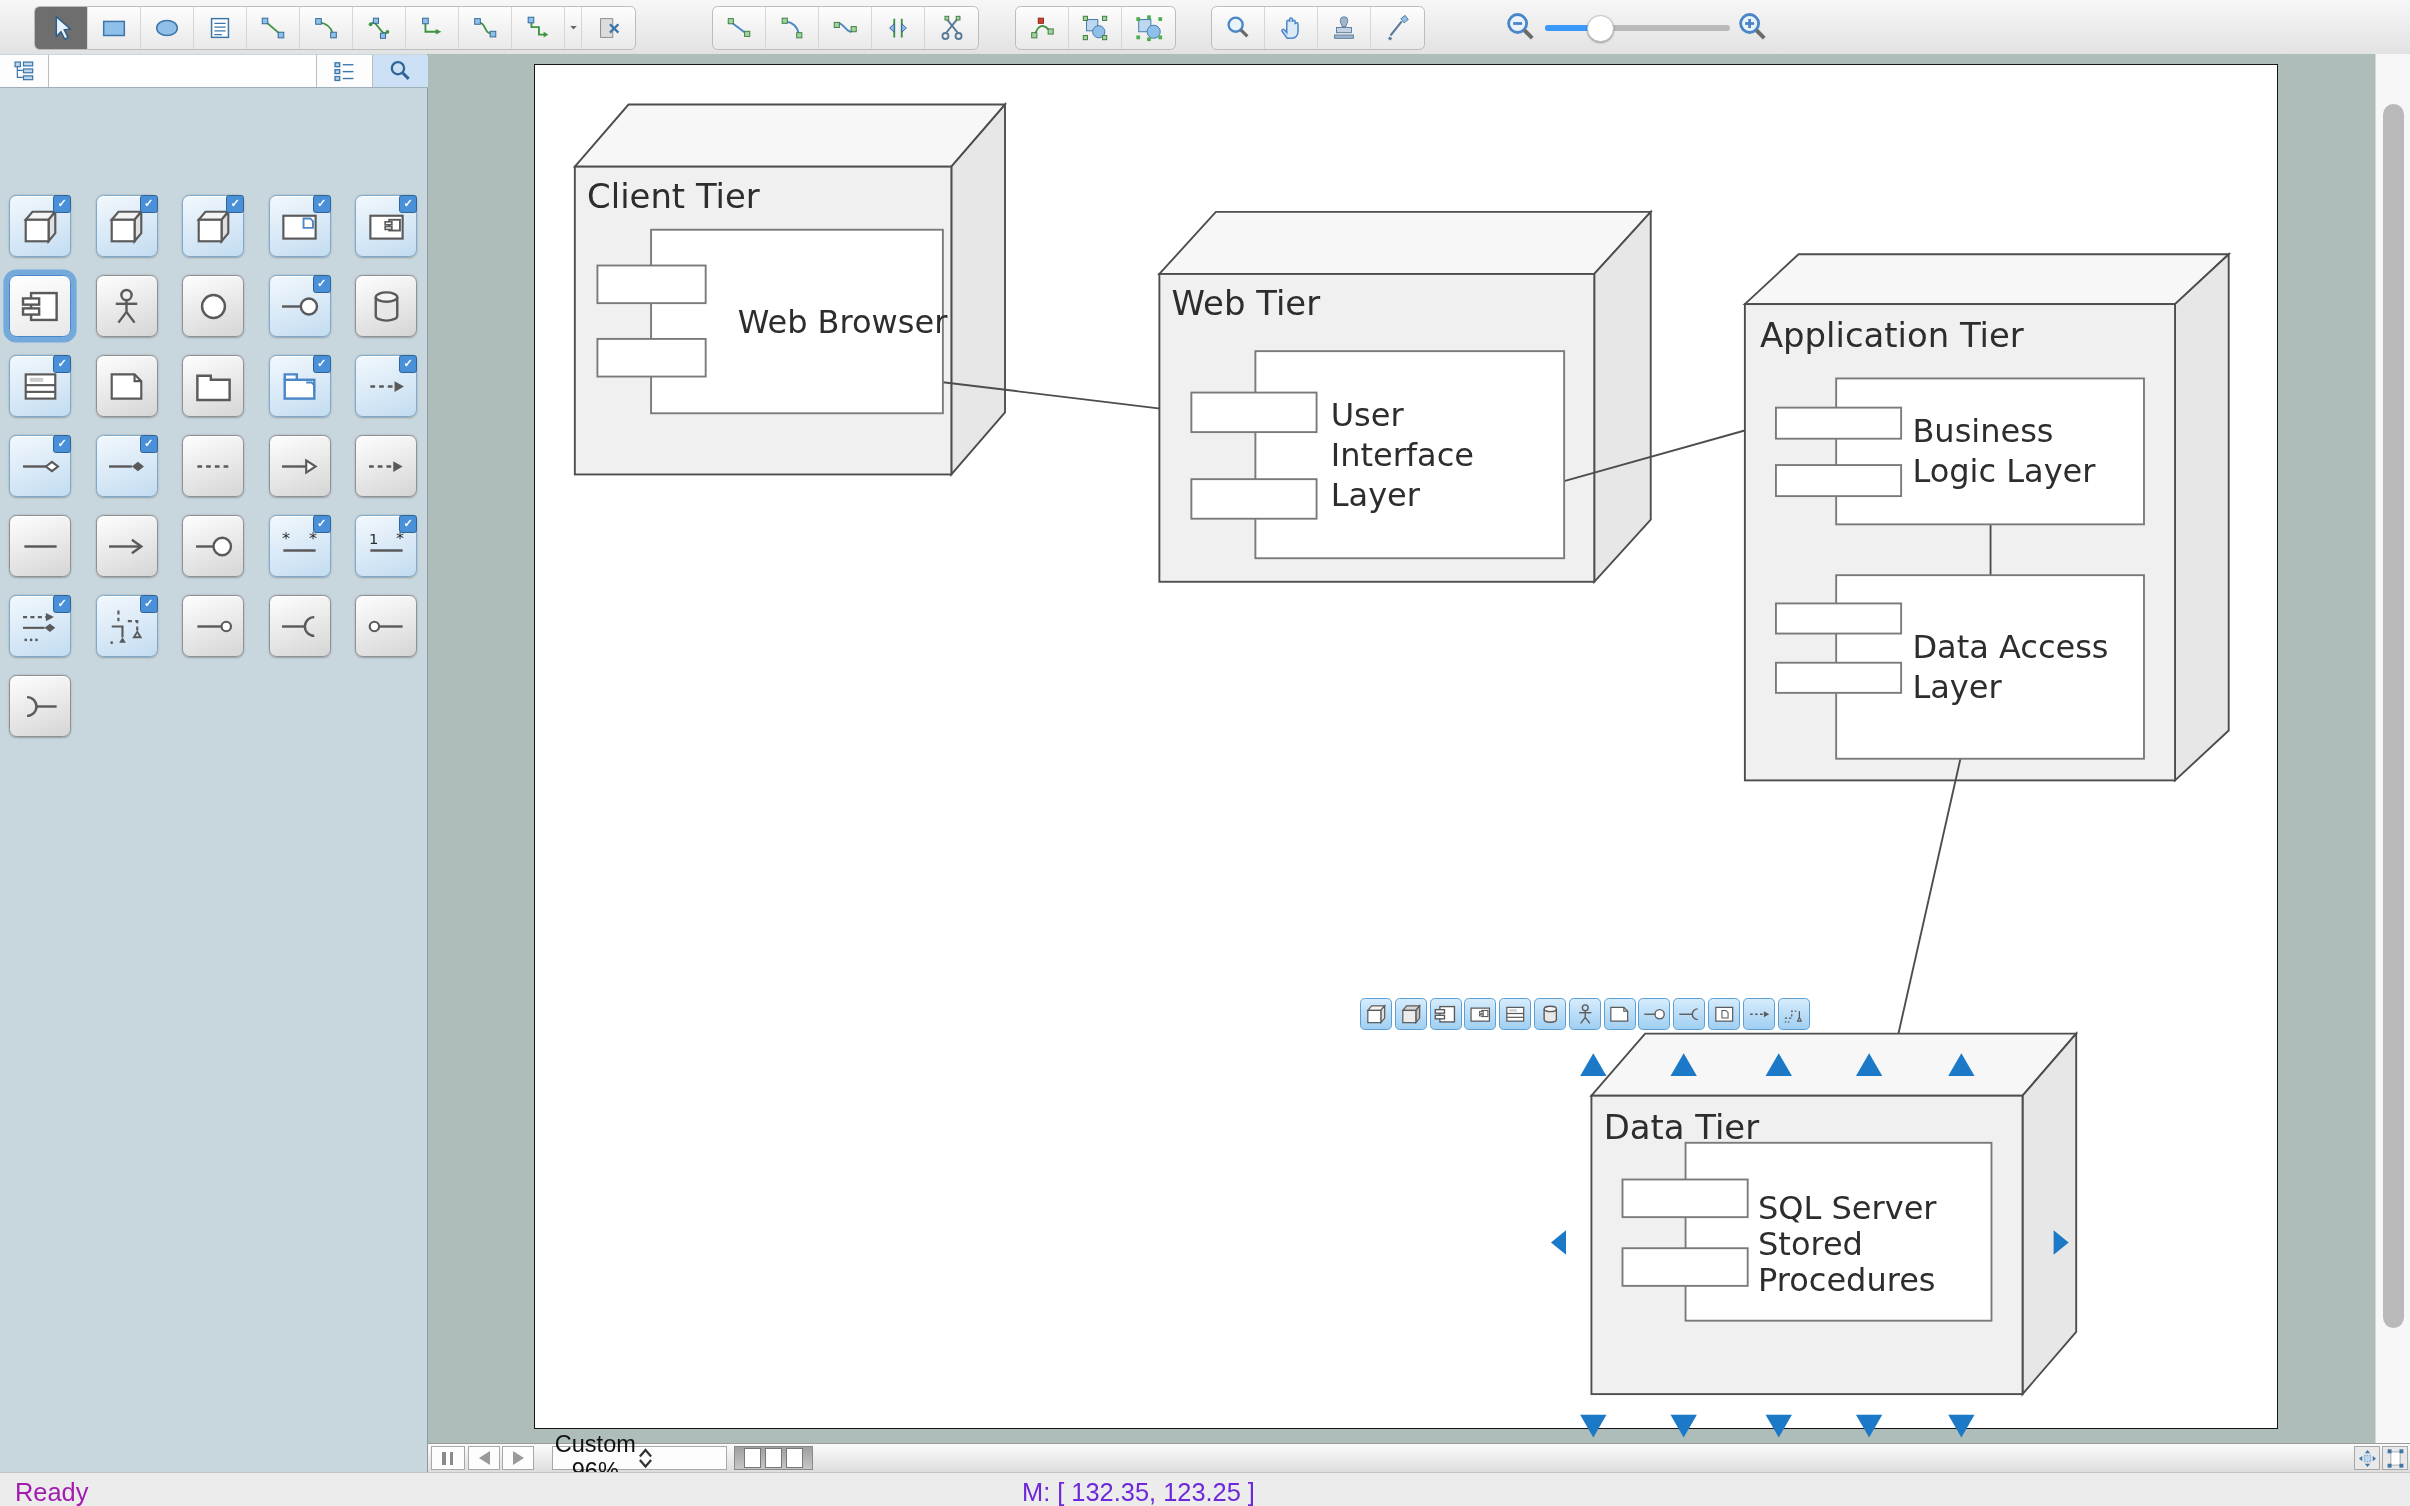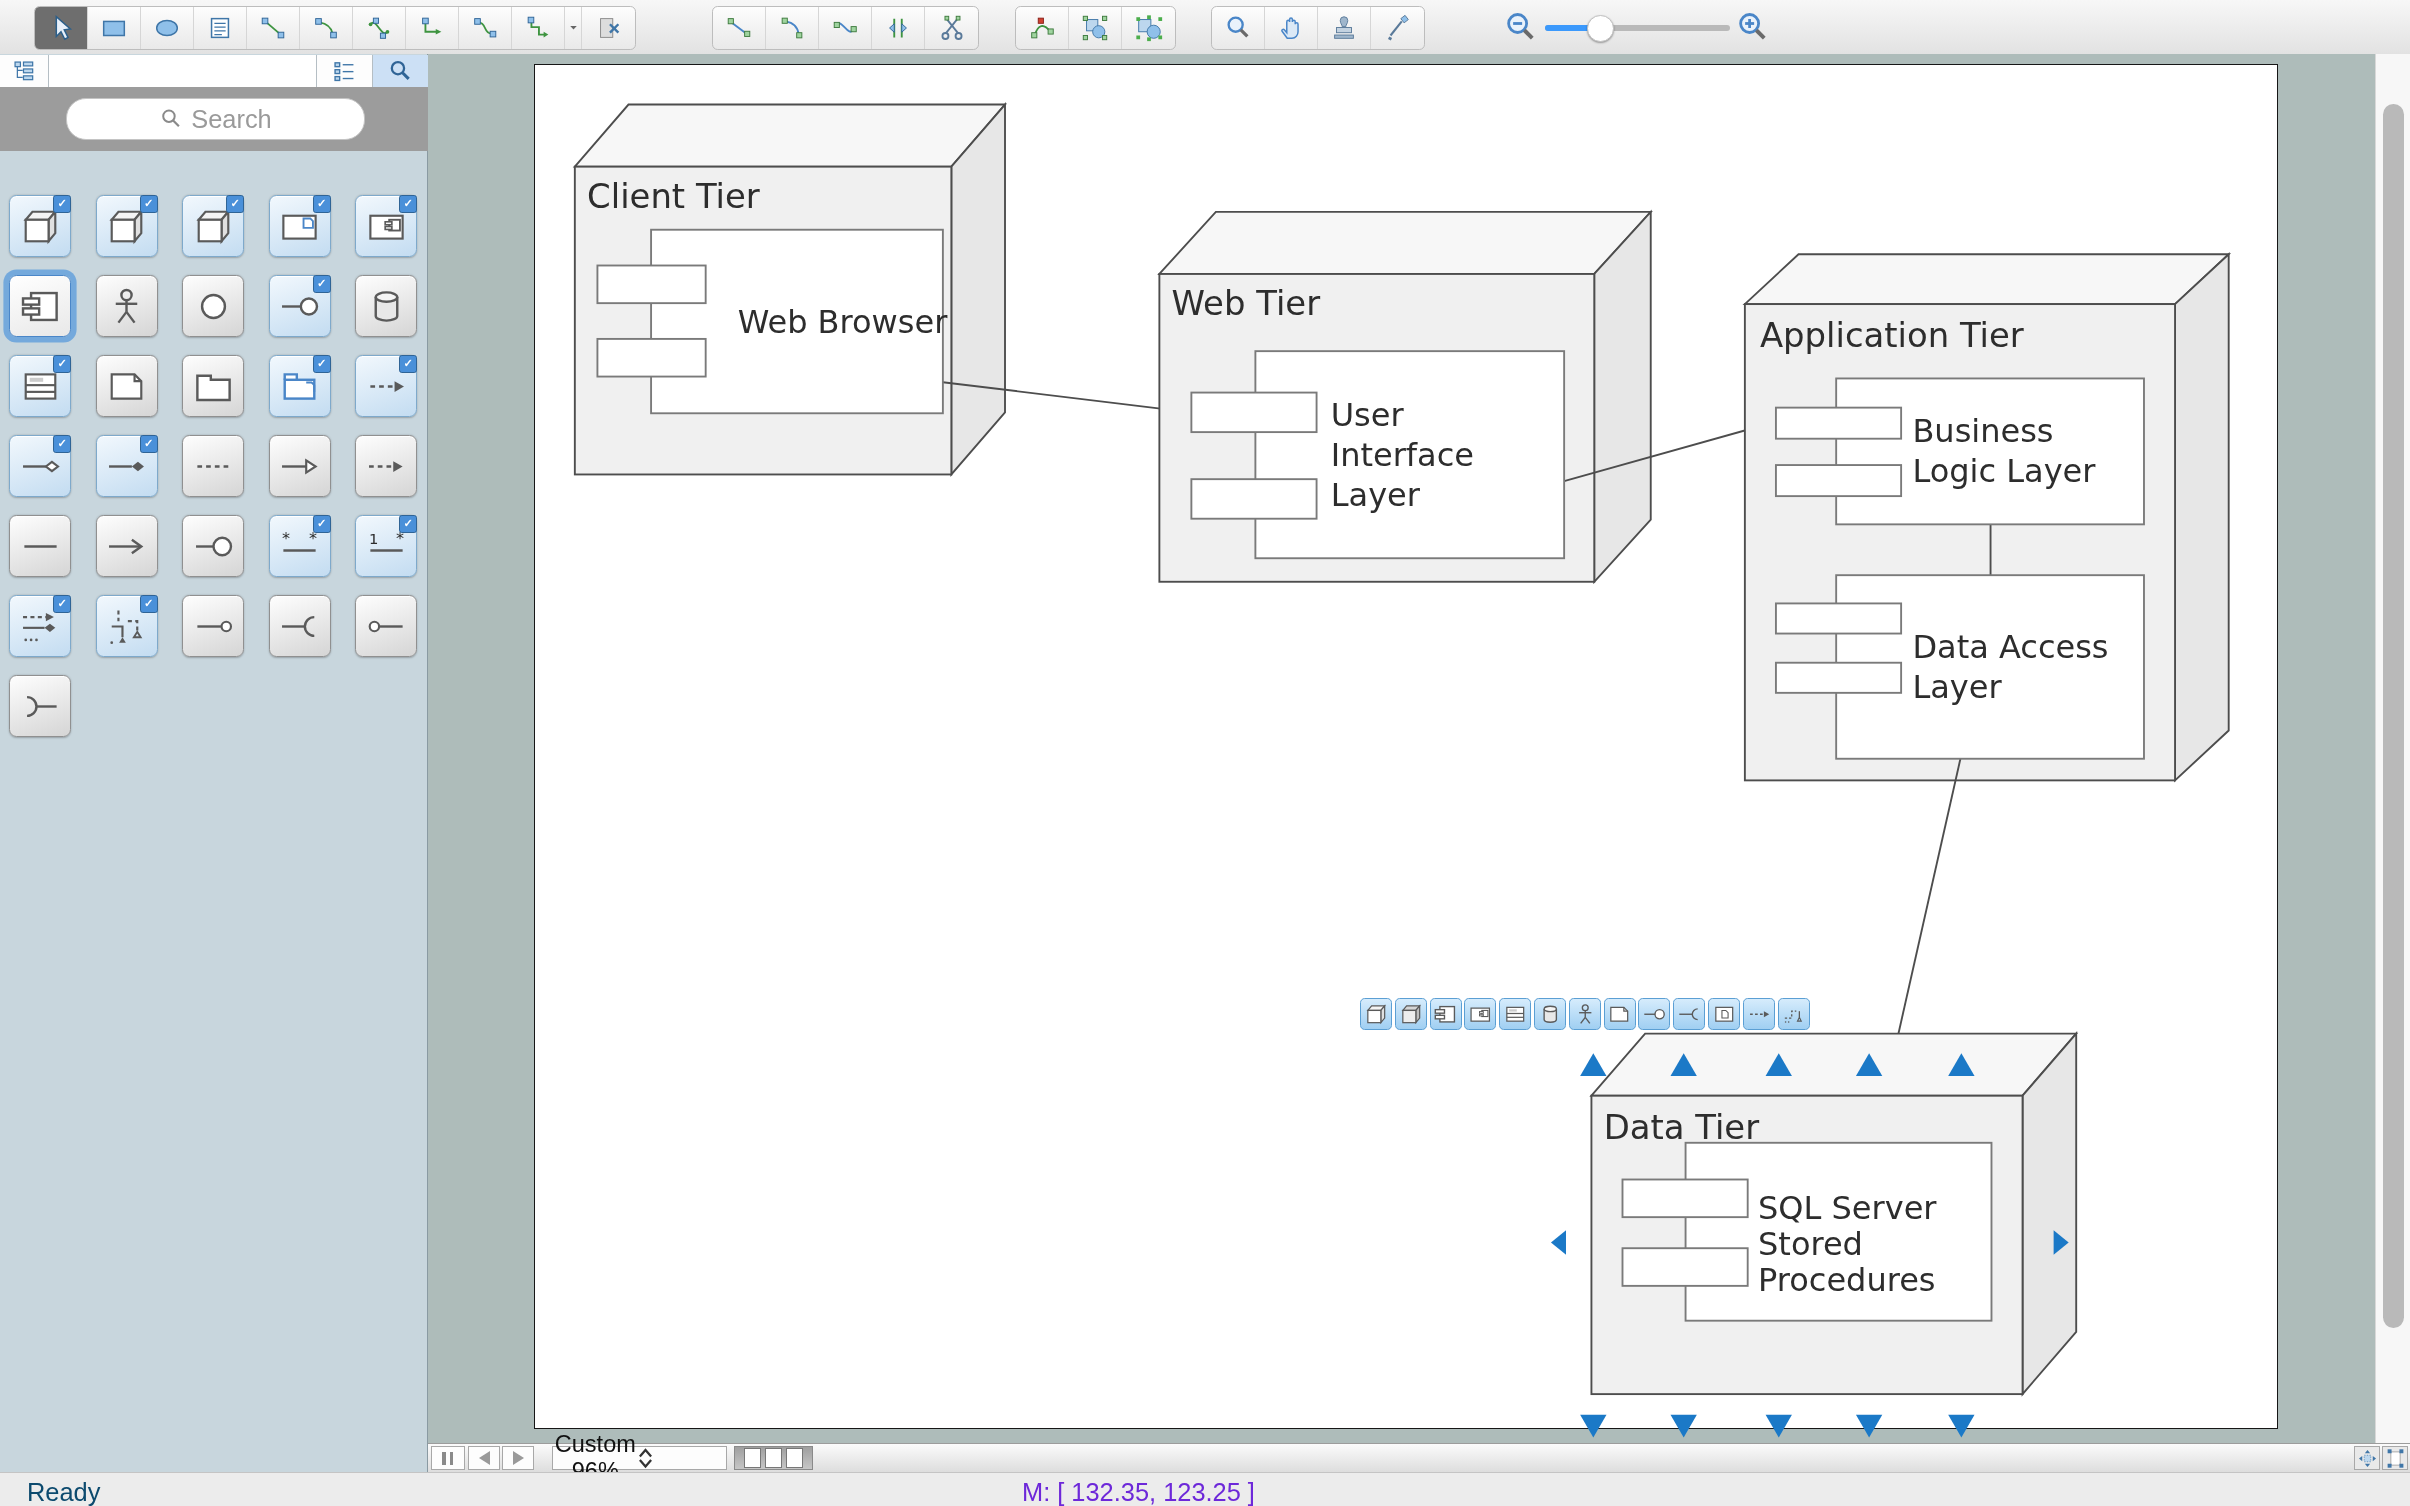--- a/index.html
+++ b/index.html
@@ -106,21 +106,21 @@
                border:0.9px solid #8a8a8a;display:flex;align-items:center;justify-content:center;box-sizing:border-box;}
   .pageswidget i{display:block;width:15px;height:18px;background:#fff;border:0.9px solid #777;margin:0 1.9px;}
   .cornerbtns{position:absolute;right:1.9px;top:1.9px;display:flex;}
   .cornerbtns .bb-sq{width:26px;height:24.5px;background:#e9e9e9;border:0.9px solid #a8a8a8;
                      display:flex;align-items:center;justify-content:center;margin-left:1.9px;box-sizing:border-box;}
   .cornerbtns svg{width:21px;height:21px;}
 
   
   .statusbar{position:absolute;left:0;top:1472px;width:2411px;height:35px;background:#ececec;
              border-top:0.9px solid #c4c4c4;}
-  .statusbar .ready{position:absolute;left:27px;top:4.7px;font-size:25.4px;color:#0c4a6e;}
+  .statusbar .ready{position:absolute;left:15px;top:4.7px;font-size:25.4px;color:#a21caf;}
   .statusbar .mouse{position:absolute;left:1022px;top:4.7px;font-size:25.4px;color:#6d28d9;}
 </style>
 </head>
 <body>
 
 <div class="app">
 
   <div class="toolbar">
     <div class="tgroup" id="tgroup0">
         <div class="tbtn sel">
@@ -353,29 +353,20 @@
               <line x1="14" y1="16.5" x2="28" y2="16.5"></line>
               <line x1="14" y1="25.5" x2="28" y2="25.5"></line>
           </g>
         </svg>
       </div>
       <div class="sb-btn sb-search">
         <svg viewBox="0 0 32 32">
           <circle cx="13" cy="12" r="8" fill="none" stroke="#2f6496" stroke-width="3"></circle>
           <line x1="19" y1="18" x2="27" y2="26" stroke="#2f6496" stroke-width="4"></line>
         </svg>
-      </div>
-    </div>
-    <div class="sb-grayzone">
-      <div class="searchpill">
-        <svg viewBox="0 0 32 32">
-          <circle cx="13" cy="12" r="7.5" fill="none" stroke="#8a8a8a" stroke-width="2.6"></circle>
-          <line x1="18.5" y1="17.5" x2="26" y2="25" stroke="#8a8a8a" stroke-width="2.8"></line>
-        </svg>
-        <span>Search</span>
       </div>
     </div>
     <div class="shape-grid">
         <div class="tile chk">
           <svg viewBox="0 0 32 32">
             <polygon points="5,11 10,5 27,5 22,11" fill="#f4f4f4" stroke="#5a5a5a" stroke-width="1.6"></polygon>
             <polygon points="22,11 27,5 27,21 22,27" fill="#e0e0e0" stroke="#5a5a5a" stroke-width="1.6"></polygon>
             <rect x="5" y="11" width="17" height="16" fill="#fff" stroke="#5a5a5a" stroke-width="1.6"></rect>
           </svg>
           <span class="badge">✓</span>

